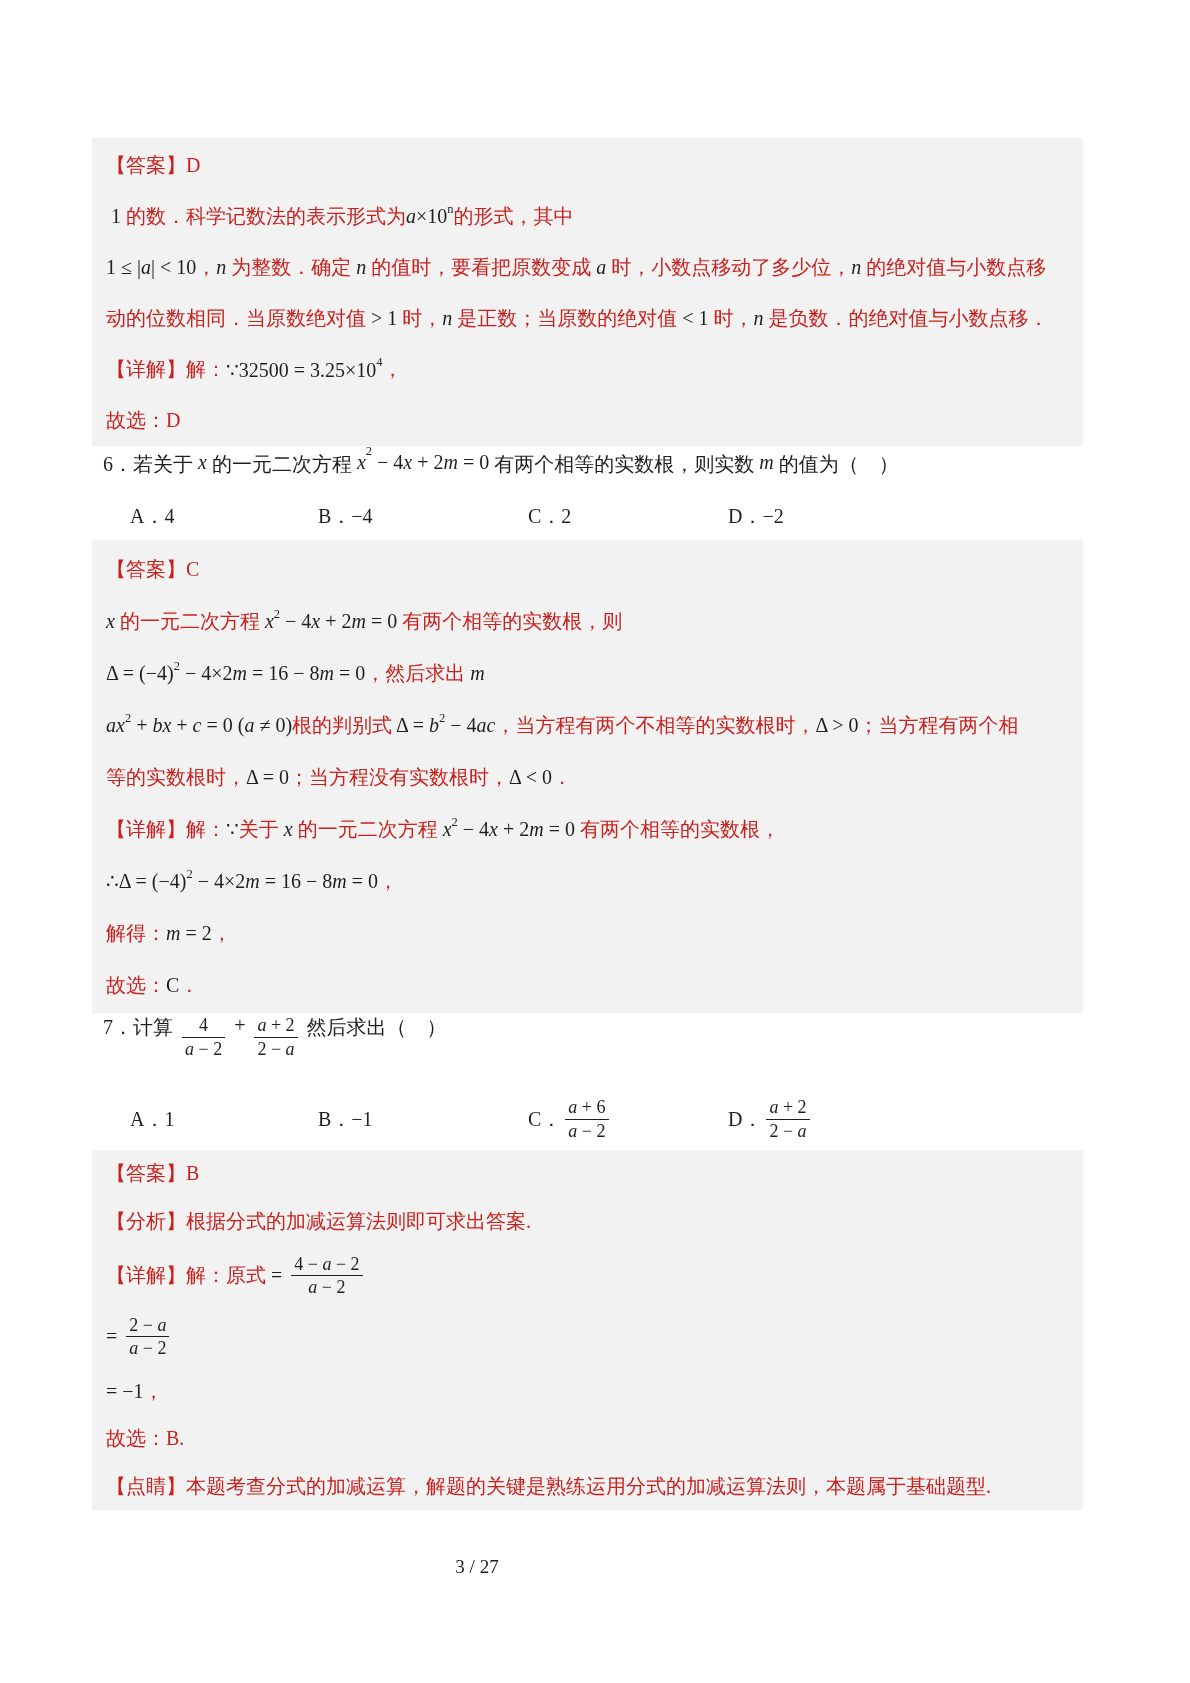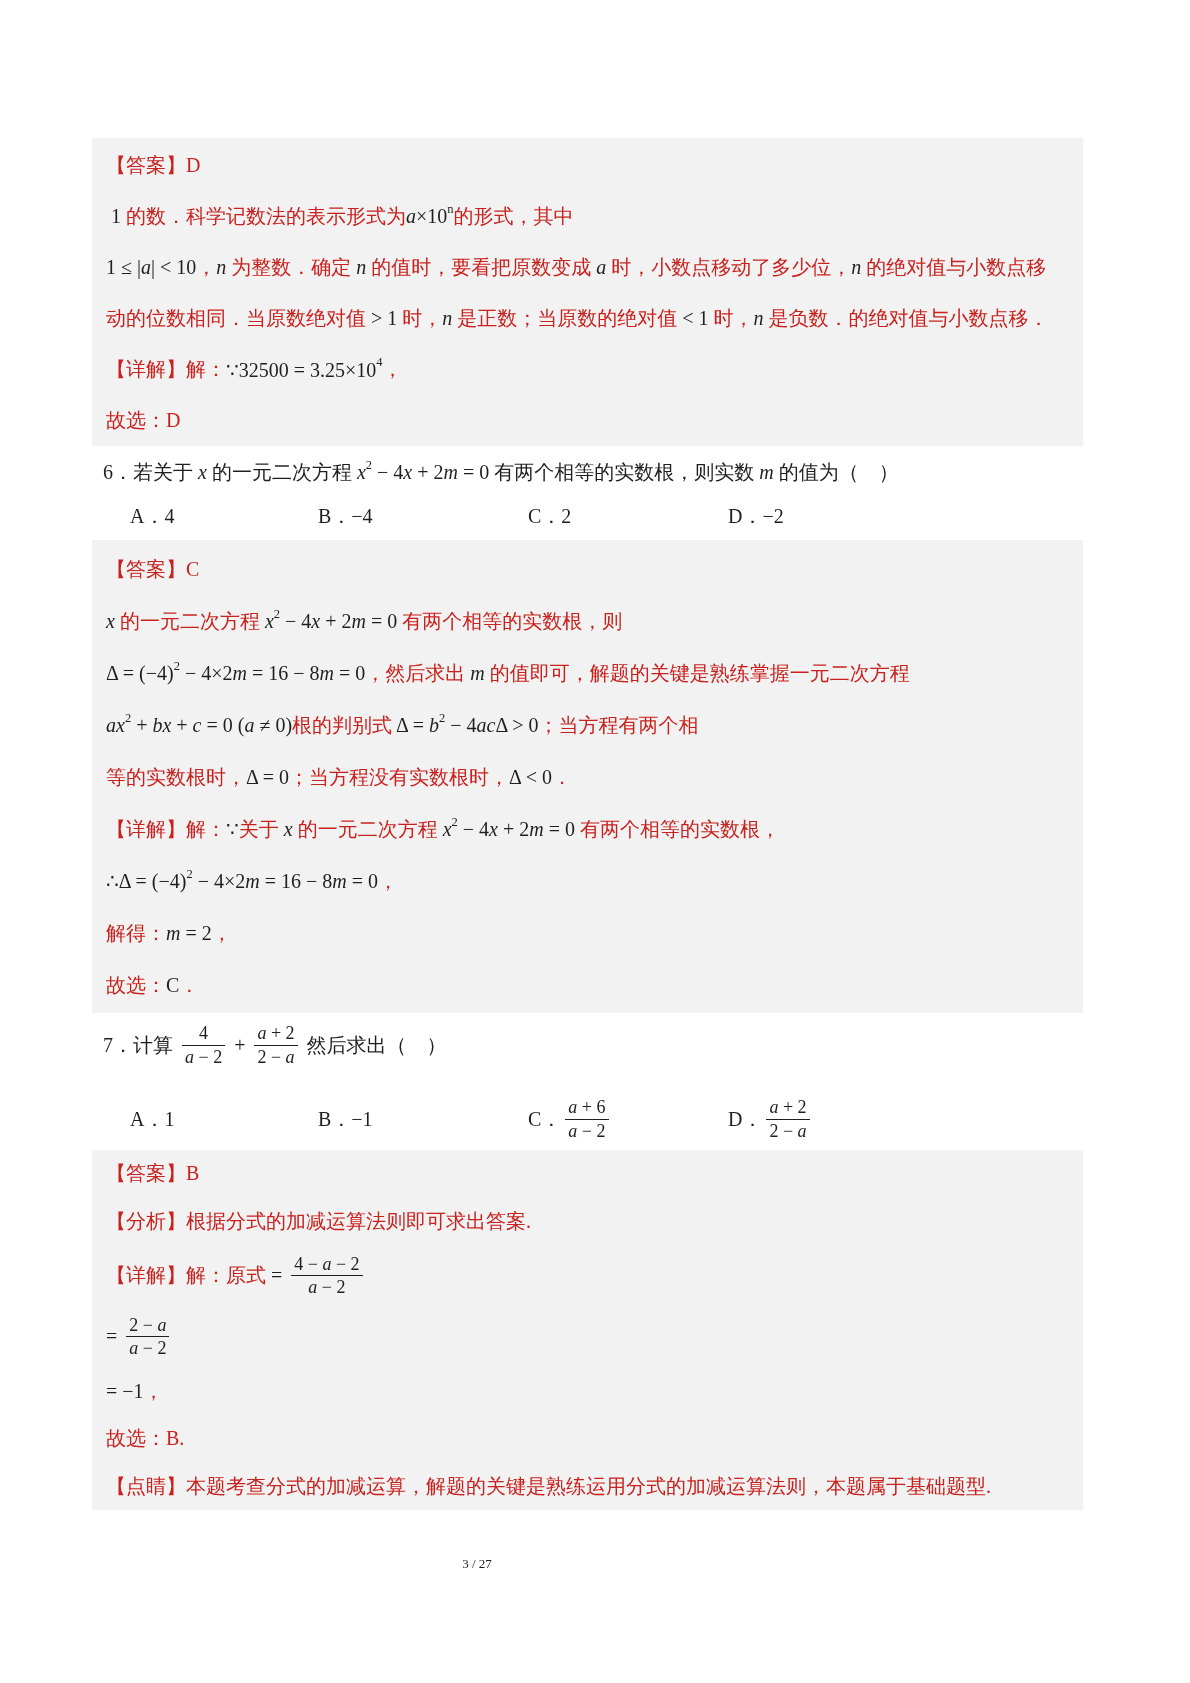--- a/index.html
+++ b/index.html
@@ -28,38 +28,38 @@
   .msup { font-size:12.5px; position:relative; top:-7px; color:var(--ink); }
   .frac {
     display:inline-flex; flex-direction:column; text-align:center;
     margin:0 4px; font-size:18px; line-height:1.25; color:var(--ink);
     vertical-align:middle;
   }
   .frac .num { padding:0 3px; }
   .frac .den { border-top:1.4px solid currentColor; padding:0 3px; }
   .qstem {
     position:absolute; left:103px; right:100px; display:flex;
-    align-items:center; font-size:20px; color:var(--ink);
+    align-items:flex-start; font-size:20px; color:var(--ink);
   }
   .qstem > span { white-space:pre; }
   .q6stem { top:451px; height:42px; }
   .q7stem { top:1014px; height:62px;font-family:Liberation Serif, serif; }
   .optrow { position:absolute; left:0; width:1190px; }
   .q6opts { top:498px; height:36px; }
   .q7opts { top:1090px; height:58px; }
   .opt {
     position:absolute; top:0; height:100%; display:flex; align-items:center;
     font-size:20px; color:var(--ink);
   }
   .opt > span { white-space:pre; }
   .opt-a { left:130px; } .opt-b { left:318px; }
   .opt-c { left:528px; } .opt-d { left:728px; }
   .footer {
     position:absolute; left:0; top:1556px; width:954px; text-align:center;
-    font-size:13px; color:var(--ink);
+    font-size:19px; color:var(--ink);
   }
 </style>
 </head>
 <body>
 
 <div class="page">
 
   <section class="block b1">
     <div class="line red">
         <span class="txt">【答案】</span>
@@ -165,38 +165,38 @@
     <div class="line red">
         <span class="mnum">Δ = (−4)</span>
         <span class="msup">2</span>
         <span class="mnum"> − 4×2</span>
         <span class="mvar">m</span>
         <span class="mnum"> = 16 − 8</span>
         <span class="mvar">m</span>
         <span class="mnum"> = 0</span>
         <span class="txt">，然后求出 </span>
         <span class="mvar">m</span>
-        <span class="txt"> 的值即可，解题的关键是熟练掌握一元二次方程</span>
       </div>
     <div class="line red">
         <span class="mvar">ax</span>
         <span class="msup">2</span>
         <span class="mnum"> + </span>
         <span class="mvar">bx</span>
         <span class="mnum"> + </span>
         <span class="mvar">c</span>
         <span class="mnum"> = 0 (</span>
         <span class="mvar">a</span>
         <span class="mnum"> ≠ 0)</span>
         <span class="txt">根的判别式</span>
         <span class="mnum"> Δ = </span>
         <span class="mvar">b</span>
         <span class="msup">2</span>
         <span class="mnum"> − 4</span>
         <span class="mvar">ac</span>
+        <span class="txt">，当方程有两个不相等的实数根时，</span>
         <span class="mnum">Δ &gt; 0</span>
         <span class="txt">；当方程有两个相</span>
       </div>
     <div class="line red">
         <span class="txt">等的实数根时，</span>
         <span class="mnum">Δ = 0</span>
         <span class="txt">；当方程没有实数根时，</span>
         <span class="mnum">Δ &lt; 0</span>
         <span class="txt">．</span>
       </div>

